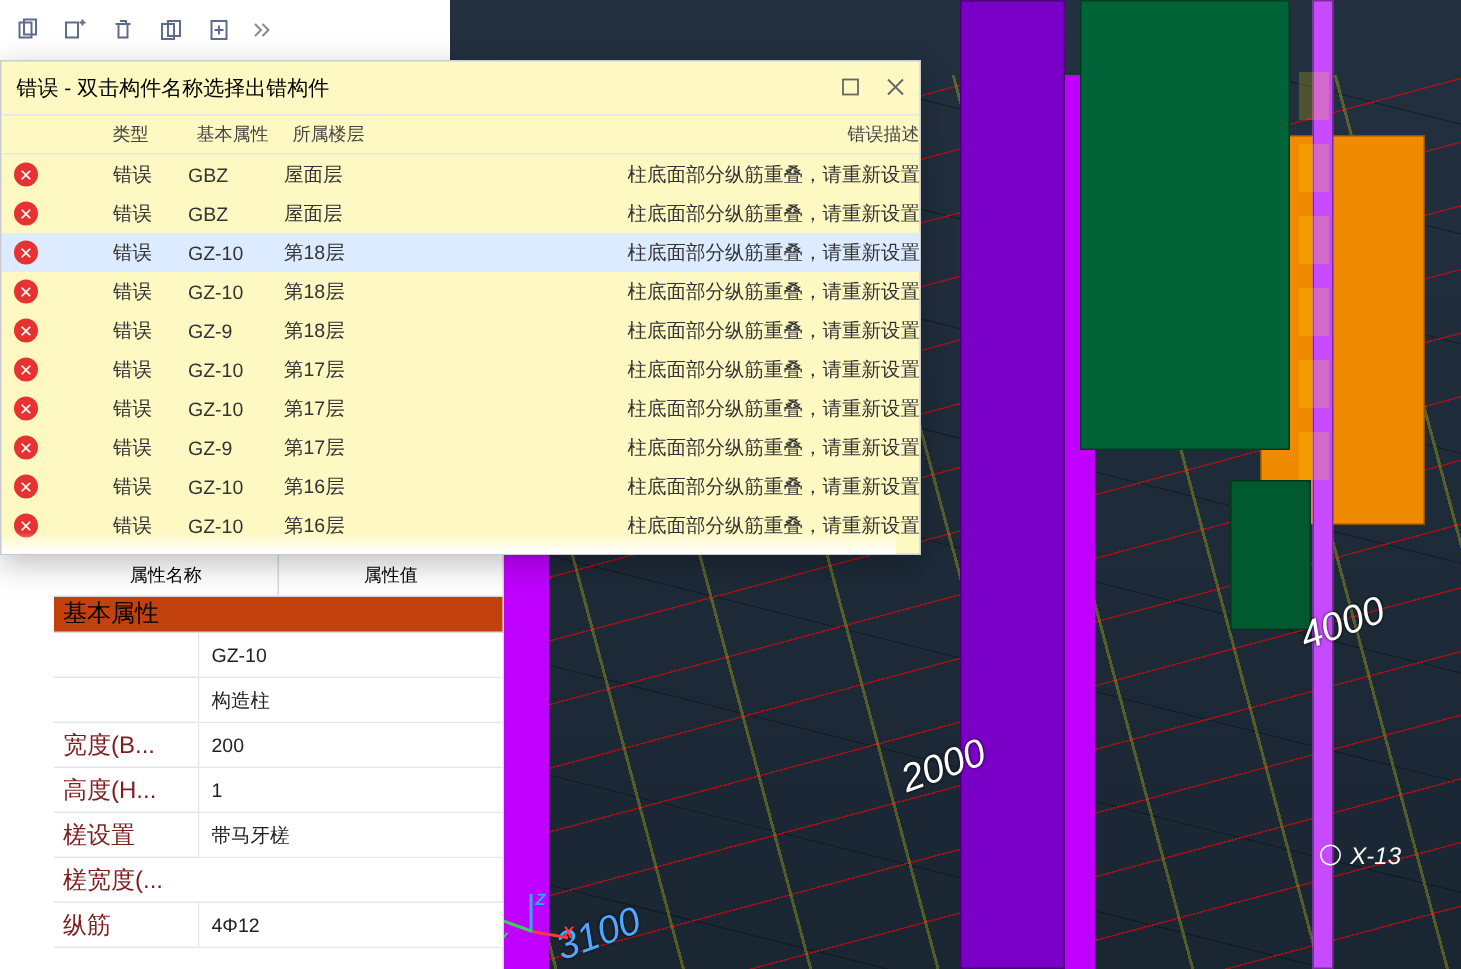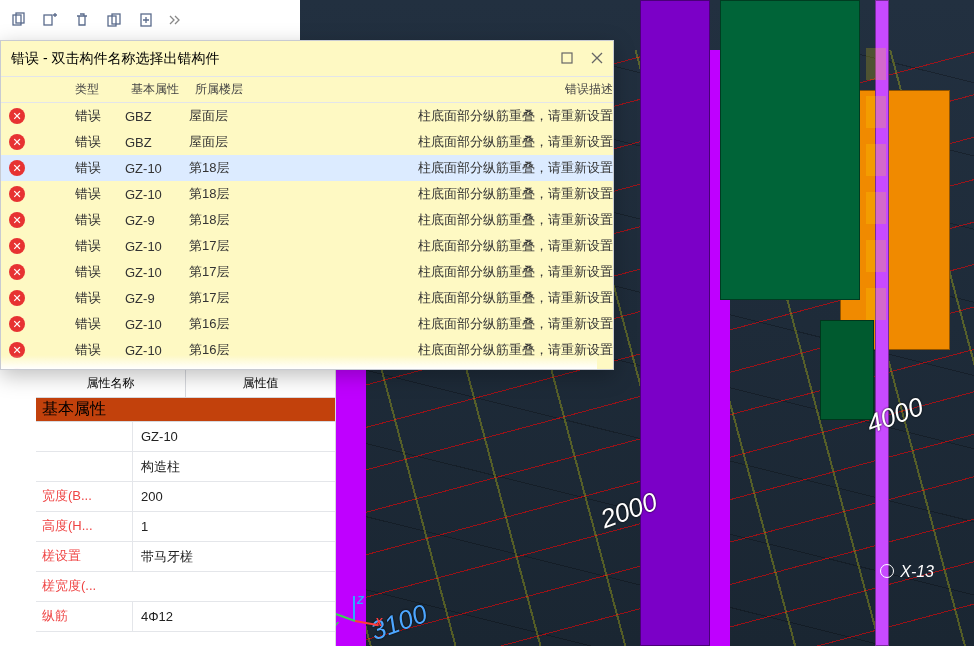--- a/index.html
+++ b/index.html
@@ -126,21 +126,21 @@
   background:#c2410c;
   border-bottom:1px solid #d7d9de;
   height:24px; display:flex; align-items:center;
   padding:0 6px; font-size:16px;
 }
 .prop-row {
   display:flex; height:30px; border-bottom:1px solid #e4e6ea;
 }
 .prop-label{
   width:96px; padding:5px 6px;
-  font-size:13px; color:#ef4444;
+  font-size:16px; color:#7f1d1d;
   white-space:nowrap; overflow:hidden; text-overflow:ellipsis;
 }
 .prop-val{
   flex:1; border-left:1px solid #e4e6ea;
 }
 .prop-val input, .prop-val select, .prop-val .valtxt{
   width:100%; height:100%; border:none;
   padding:0 8px; font-size:13px;
   background:#fff; color:#222;
   outline:none;

